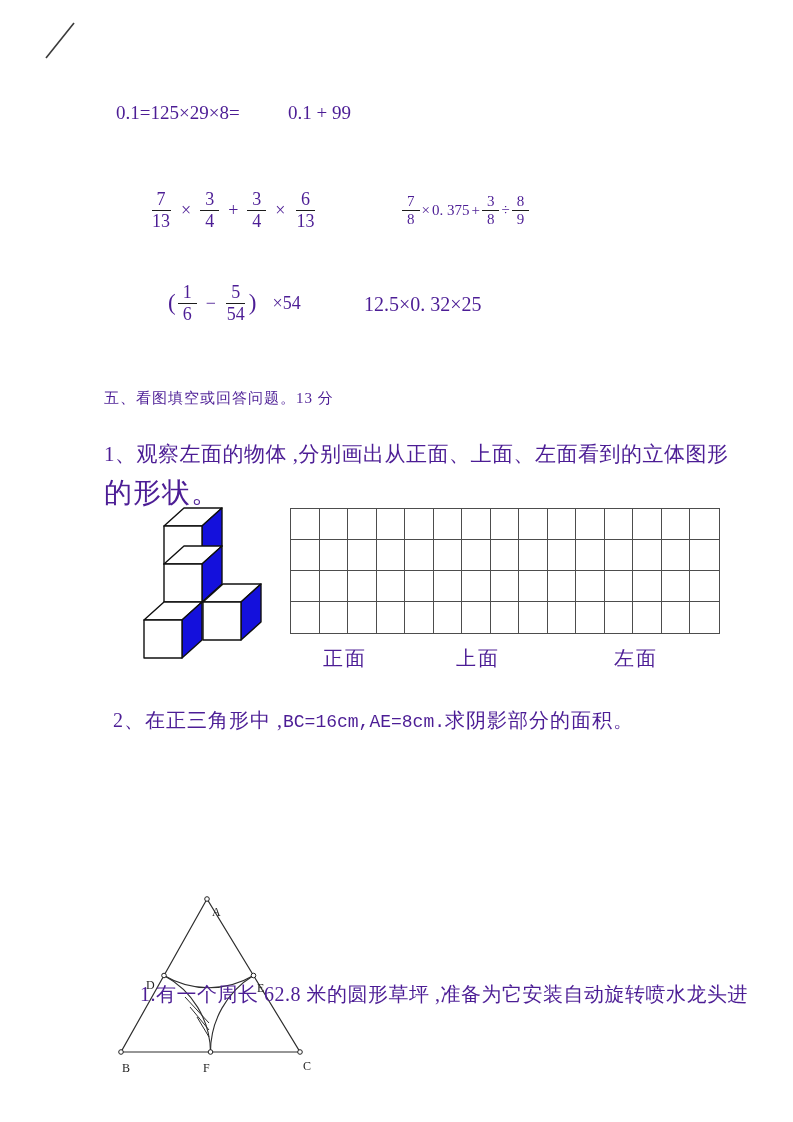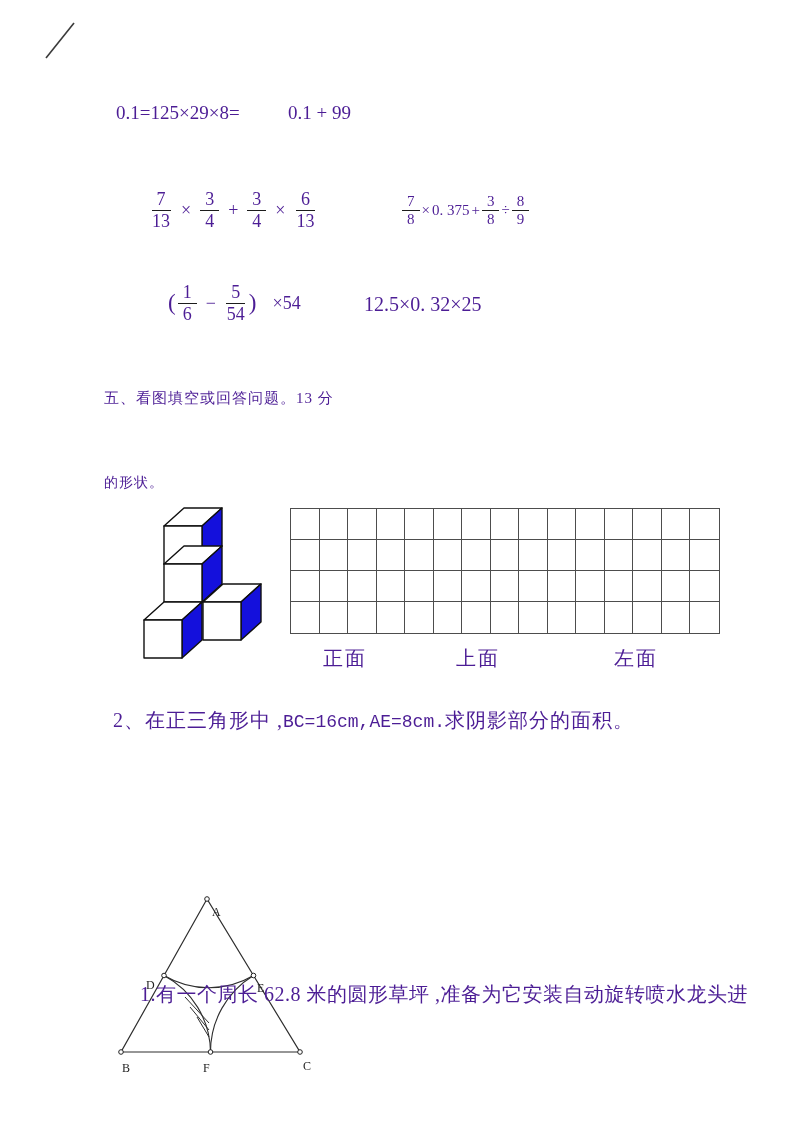--- a/index.html
+++ b/index.html
@@ -21,21 +21,21 @@
   .frac .num{padding:0 5px;border-bottom:1.4px solid #1c1c1c;}
   .frac .den{padding:0 2px;font-family:Liberation Serif, serif;}
   .expr .op{display:inline-block;}
   .expr.loose .op{margin:0 9px;}
   .expr.tight .op{margin:0 2px;}
   .expr .paren{font-size:23px;margin:0 2px;}
   .expr .spacer{display:inline-block;}
   
   #heading5{left:104px;top:389px;font-size:15px;}
   #q1-line1{left:104px;top:440px;font-size:21px;letter-spacing:0.5px;}
-  #q1-line2{left:104px;top:474px;font-size:14px;text-align:center;}
+  #q1-line2{left:104px;top:474px;font-size:28px;text-align:center;}
   #cube-figure{left:138px;top:500px;}
   #draw-grid{position:absolute;left:290px;top:508px;width:428px;height:124px;
              border:1px solid #4d4d4d;display:grid;
              grid-template-columns:repeat(15,1fr);grid-template-rows:repeat(4,1fr);}
   #draw-grid .cell{border-right:1px solid #4d4d4d;border-bottom:1px solid #4d4d4d;}
   #draw-grid .cell.no-r{border-right:none;}
   #draw-grid .cell.no-b{border-bottom:none;}
   .view-label{font-size:20px;letter-spacing:2px;}
   #view-label-front{left:323px;top:645px;}
   #view-label-top{left:456px;top:645px;}
@@ -114,20 +114,21 @@
       </span>
       <span class="paren">)</span>
       <span class="spacer" style="width: 14px;"></span>
       <span>×54</span>
     </div>
   <div class="expr" id="expr4">
     <span>12.5×0. 32×25</span>
   </div>
 
   <span class="abs cjk" id="heading5">五、看图填空或回答问题。13 分</span>
+  <span class="abs cjk" id="q1-line1">1、观察左面的物体 ,分别画出从正面、上面、左面看到的立体图形</span>
   <span class="abs cjk" id="q1-line2">的形状。</span>
 
   <svg id="cube-figure" class="abs" width="135" height="170">
       <polygon points="26,26 64,26 84,8 46,8" fill="#ffffff" stroke="#101010" stroke-width="1.4" stroke-linejoin="round"></polygon>
       <polygon points="64,26 84,8 84,46 64,64" fill="#1410dc" stroke="#101010" stroke-width="1.4" stroke-linejoin="round"></polygon>
       <polygon points="26,26 64,26 64,64 26,64" fill="#ffffff" stroke="#101010" stroke-width="1.4" stroke-linejoin="round"></polygon>
       <polygon points="26,64 64,64 84,46 46,46" fill="#ffffff" stroke="#101010" stroke-width="1.4" stroke-linejoin="round"></polygon>
       <polygon points="64,64 84,46 84,84 64,102" fill="#1410dc" stroke="#101010" stroke-width="1.4" stroke-linejoin="round"></polygon>
       <polygon points="26,64 64,64 64,102 26,102" fill="#ffffff" stroke="#101010" stroke-width="1.4" stroke-linejoin="round"></polygon>
       <polygon points="65,102 103,102 123,84 85,84" fill="#ffffff" stroke="#101010" stroke-width="1.4" stroke-linejoin="round"></polygon>

